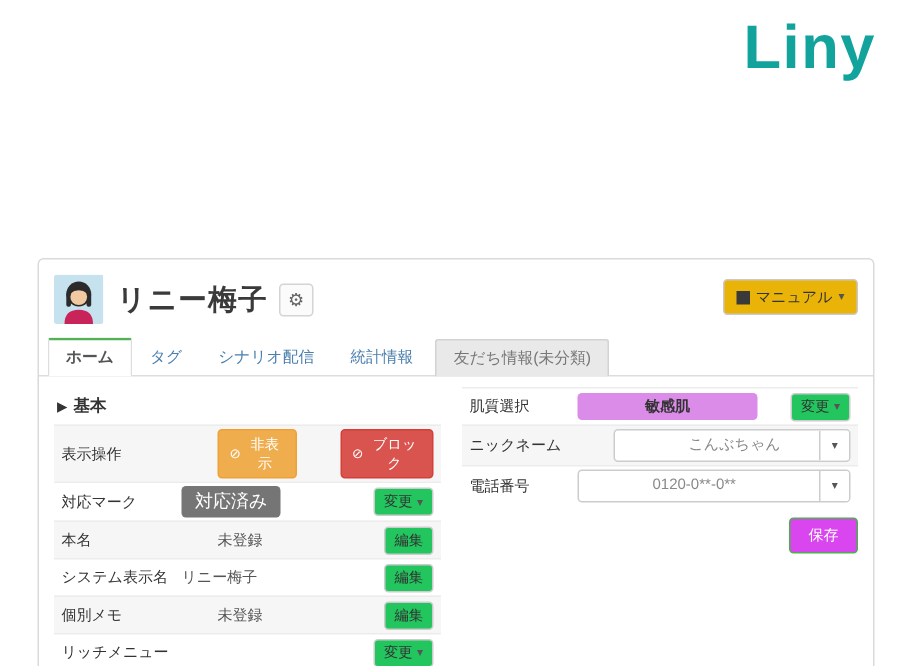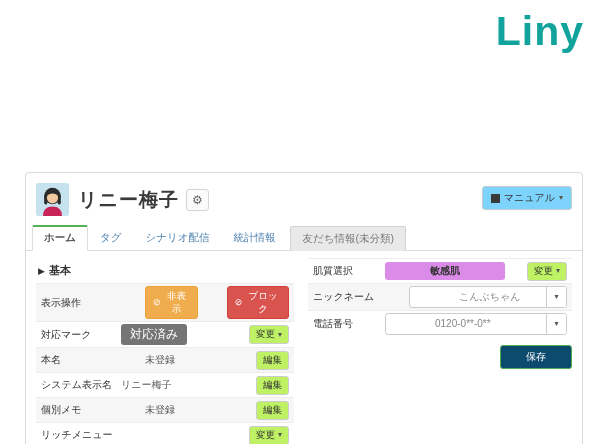--- a/index.html
+++ b/index.html
@@ -14,21 +14,21 @@
   .card{position:absolute;left:25px;top:172px;width:558px;min-height:238px;
         box-sizing:border-box;background:#fff;border:1px solid #dadada;
         border-radius:4px;padding-bottom:12px;}
 
   .card-header{position:relative;display:flex;align-items:center;padding:10px 10px 0 10px;}
   .avatar{width:33px;height:33px;border-radius:2px;overflow:hidden;flex:none;}
   .title{font-size:19px;font-weight:600;color:#3a3a3a;margin:0 7px 0 9px;letter-spacing:1px;}
   .gear-btn{width:23px;height:22px;border:1px solid #d4d4d4;border-radius:3px;background:#fbfbfb;
             color:#666;font-size:12px;line-height:20px;text-align:center;padding:0;cursor:pointer;}
   .manual-btn{position:absolute;right:10px;top:13px;display:inline-flex;align-items:center;gap:4px;
-              border:1px solid #c9c9c9;border-radius:3px;background:#7dd3fc;padding:4px 8px;
+              border:1px solid #c9c9c9;border-radius:3px;background:#eab308;padding:4px 8px;
               font-size:10px;color:#333;cursor:pointer;}
   .manual-icon{width:9px;height:9px;background:#3a3a3a;display:inline-block;}
   .caret{font-size:8px;color:#555;line-height:1;}
 
   
   .tabs{display:flex;align-items:flex-end;margin-top:9px;padding-left:6px;border-bottom:1px solid #ddd;}
   .tab{font-size:10.5px;padding:5px 11px;color:#4b7fae;cursor:pointer;border:1px solid transparent;
        margin-bottom:-1px;white-space:nowrap;}
   .tab.active{background:#fff;border-color:#ddd;border-bottom-color:#fff;border-top:2px solid #52b155;
               border-radius:2px 2px 0 0;color:#555;font-weight:bold;padding-top:4px;}
@@ -44,41 +44,41 @@
   .marker{font-size:9px;margin-right:4px;color:#333;}
 
   .frow{display:flex;align-items:center;min-height:20px;padding:2px 5px;font-size:10px;
         border-top:1px solid #ececec;}
   .frow:last-of-type{border-bottom:1px solid #ececec;}
   .frow.striped{background:#f6f6f6;gap:24px;}
   .flabel{width:80px;flex:none;color:#333;}
   .col-right .flabel{width:72px;}
   .fvalue{flex:1;color:#555;}
 
-  .btn-xs{border:1px solid #ccc;background:#bef264;border-radius:3px;font-size:9.5px;color:#333;
+  .btn-xs{border:1px solid #ccc;background:#22c55e;border-radius:3px;font-size:9.5px;color:#333;
           padding:2px 6px;display:inline-flex;align-items:center;gap:3px;margin-left:auto;cursor:pointer;}
   .btn-warning,.btn-danger{border-radius:3px;color:#fff;font-size:9.5px;padding:2.5px 7px;
           display:inline-flex;align-items:center;gap:3px;cursor:pointer;border:1px solid;}
   .btn-warning{background:#f0ad4e;border-color:#eea236;margin-right:5px;}
   .btn-danger{background:#d9534f;border-color:#d43f3a;}
   .mini-icon{font-size:9px;line-height:1;}
 
   .badge-dark{background:#757575;color:#fff;font-size:12px;padding:2px 9px;border-radius:3px;}
   .badge-purple{flex:1;background:#da8ce8;color:#333;font-weight:bold;text-align:center;
                 font-size:10px;padding:2px 0;border-radius:3px;margin-right:22px;}
 
   .input-group{flex:1;display:flex;border:1px solid #ccc;border-radius:3px;background:#fff;
                height:20px;overflow:hidden;padding-left:42px;}
   .input-text{flex:1;font-size:10px;color:#888;line-height:20px;padding:0 7px;white-space:nowrap;cursor:text;}
   .input-caret-btn{width:20px;border:none;border-left:1px solid #ccc;background:#fff;color:#666;
                display:flex;align-items:center;justify-content:center;cursor:pointer;padding:0;}
 
   .save-row{display:flex;justify-content:flex-end;padding-top:8px;}
-  .btn-success{background:#0c4a6e;border:1px solid #4cae4c;color:#fff;font-size:10px;
-               padding:4px 25px;border-radius:3px;cursor:pointer;}
+  .btn-success{background:#d946ef;border:1px solid #4cae4c;color:#fff;font-size:10px;
+               padding:4px 12px;border-radius:3px;cursor:pointer;}
 
   .tags-section{padding:9px 2px 0 2px;}
 </style>
 </head>
 <body>
 
 <div class="logo">Liny</div>
 
 <div class="card">
 

